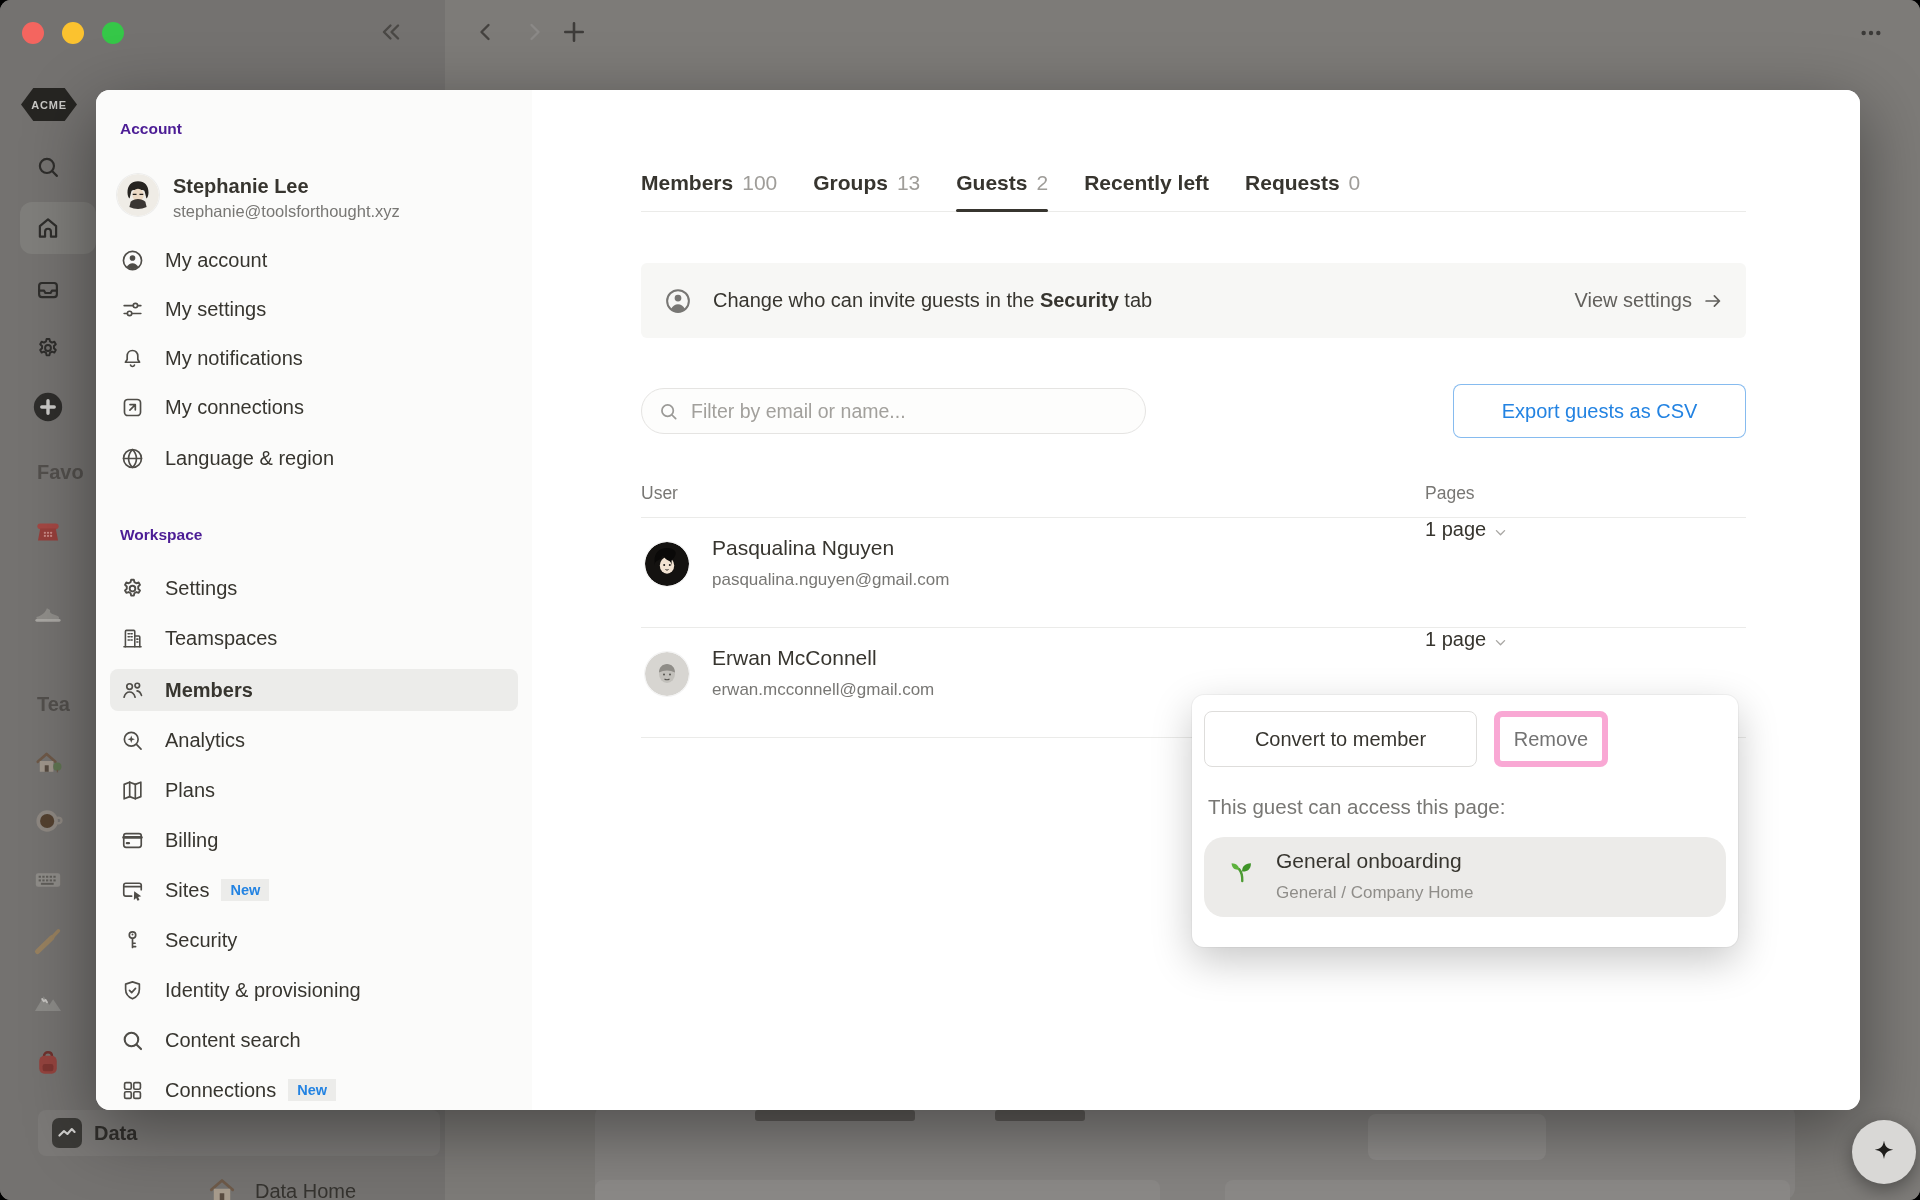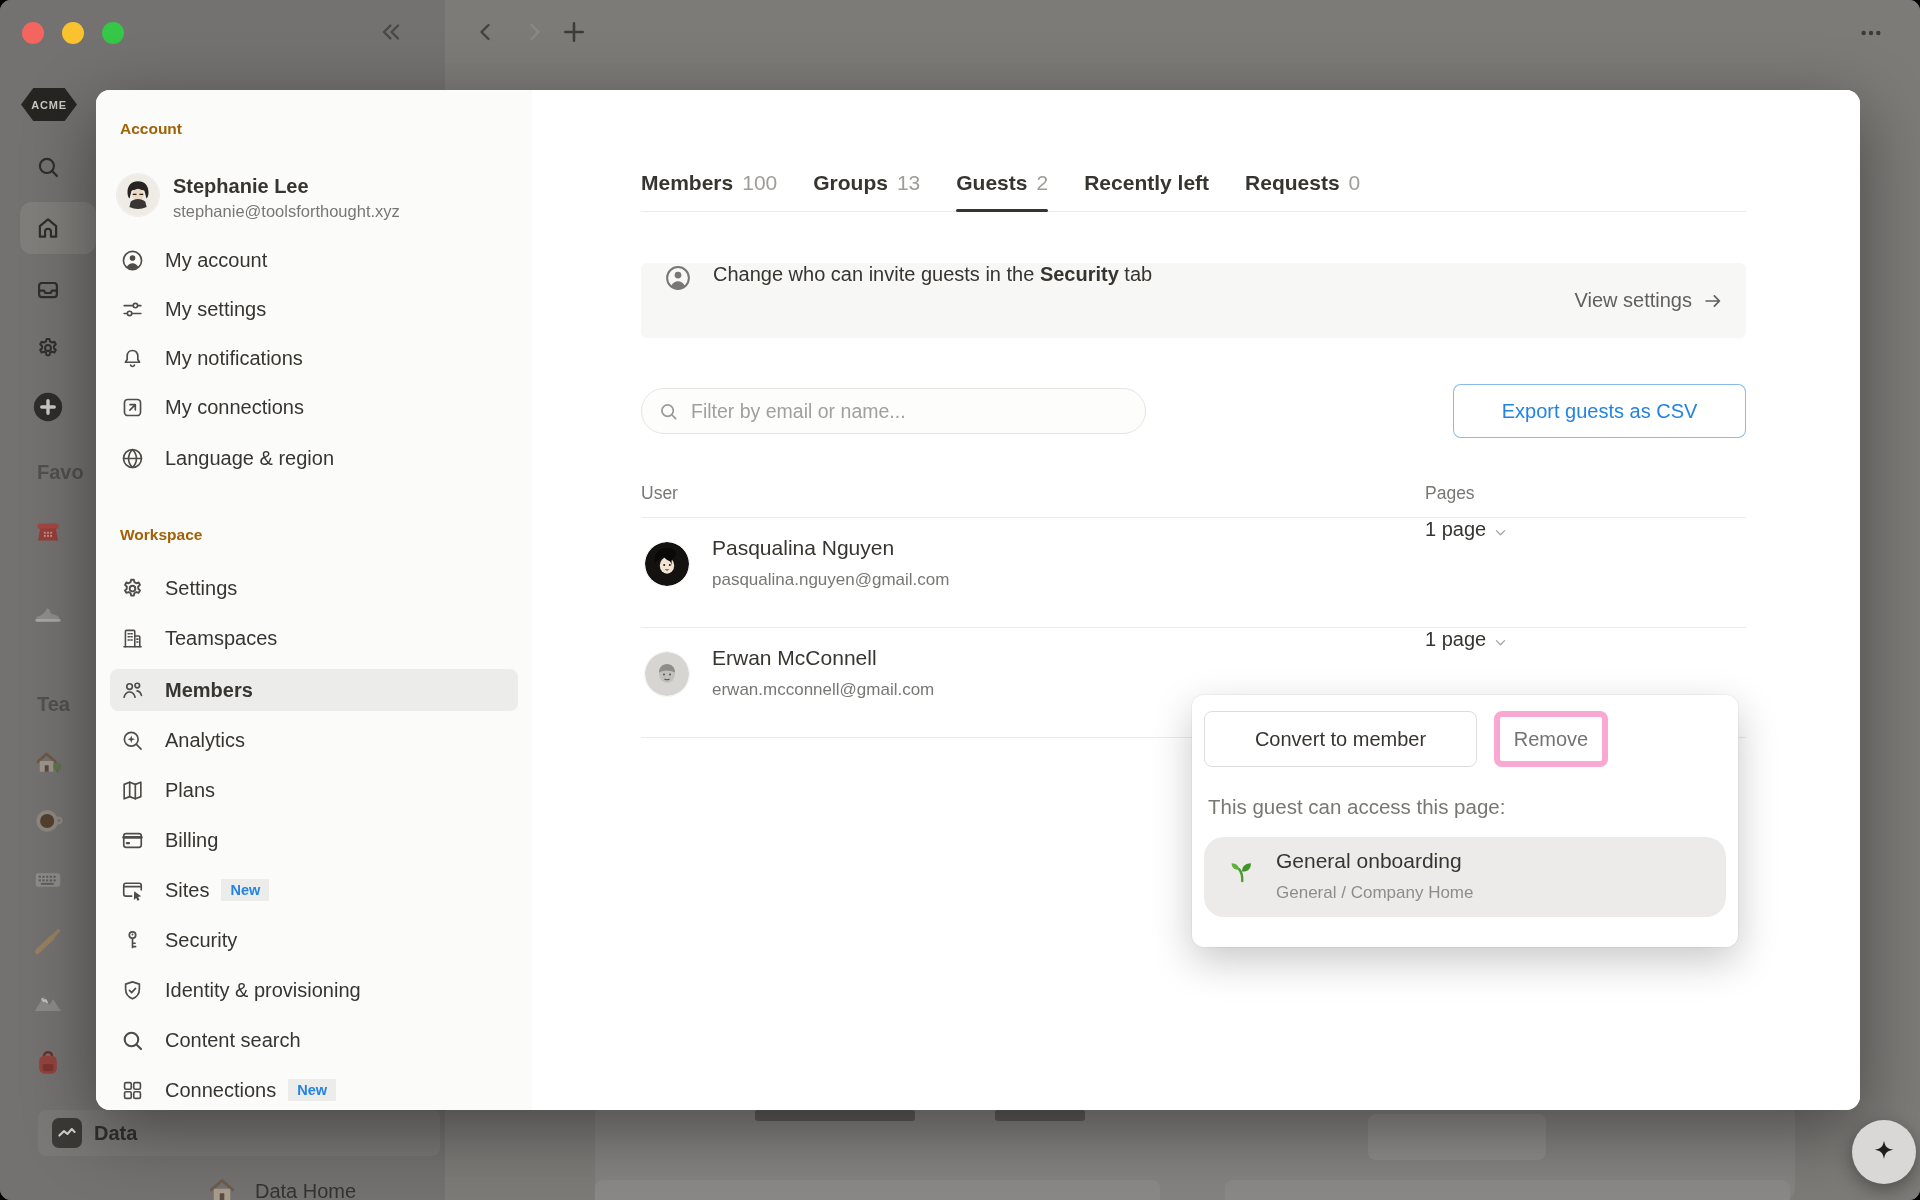--- a/index.html
+++ b/index.html
@@ -66,21 +66,21 @@
   .ai-fab { position:absolute; left:1852px; top:1120px; width:64px; height:64px; border-radius:50%;
     background:#d9d8d6; box-shadow:0 6px 18px rgba(0,0,0,.35); display:flex; align-items:center; justify-content:center; }
   .ai-fab svg { width:30px; height:30px; color:#1e1d1b; }
 
   
   .modal { position:absolute; left:96px; top:90px; width:1764px; height:1020px; border-radius:14px;
     background:#fff; box-shadow:0 20px 70px rgba(0,0,0,.42); display:flex; }
   .m-sidebar { position:relative; width:436px; background:#fbfbfa; border-radius:14px 0 0 14px; flex:none; }
   .m-content { position:relative; flex:1; background:#fff; border-radius:0 14px 14px 0; }
 
-  .section-label { position:absolute; left:24px; color:#a16207; font-size:15.5px; font-weight:600; }
+  .section-label { position:absolute; left:24px; color:#4c1d95; font-size:15.5px; font-weight:600; }
   .lbl-account { top:30px; } .lbl-workspace { top:436px; }
 
   .profile { position:absolute; left:21px; top:84px; display:flex; }
   .avatar40 { width:42px; height:42px; border-radius:50%; overflow:hidden; flex:none;
     box-shadow:0 0 0 1px rgba(0,0,0,.06); }
   .avatar40 svg, .avatar44 svg { width:100%; height:100%; display:block; }
   .profile-text { margin-left:14px; padding-top:1px; }
   .profile-name { font-size:20px; font-weight:700; color:#37352f; }
   .profile-email { font-size:16.5px; color:#787774; margin-top:4px; }
 
@@ -103,21 +103,21 @@
 
   .tabs { position:absolute; left:0; top:64px; width:1105px; height:58px; display:flex; gap:36px;
     align-items:center; border-bottom:1px solid #ebebe9; }
   .tab { position:relative; height:100%; display:flex; align-items:center; font-size:21px;
     font-weight:600; color:#37352f; cursor:pointer; }
   .tab .count { margin-left:9px; color:#9f9d99; font-weight:400; }
   .tab.active::after { content:""; position:absolute; left:0; right:0; bottom:-1px; height:3px;
     background:#37352f; border-radius:2px; }
 
   .banner { position:absolute; left:0; top:173px; width:1105px; height:75px; background:#f7f7f5;
-    border-radius:6px; display:flex; padding:0 22px; }
+    border-radius:6px; display:flex; align-items:center; padding:0 22px; }
   .banner .icn { width:30px; height:30px; color:#787774; flex:none; }
   .banner .icn svg { width:100%; height:100%; }
   .banner-text { margin-left:20px; font-size:20px; color:#37352f; }
   .banner-text b { font-weight:700; }
   .banner-action { margin-left:auto; display:flex; align-items:center; gap:10px; color:#62605c;
     font-size:20px; cursor:pointer; }
   .banner-action .icn { width:22px; height:22px; color:#62605c; }
   .banner-action .icn svg { width:100%; height:100%; }
 
   .toolbar { position:absolute; left:0; top:294px; width:1105px; height:54px; }

